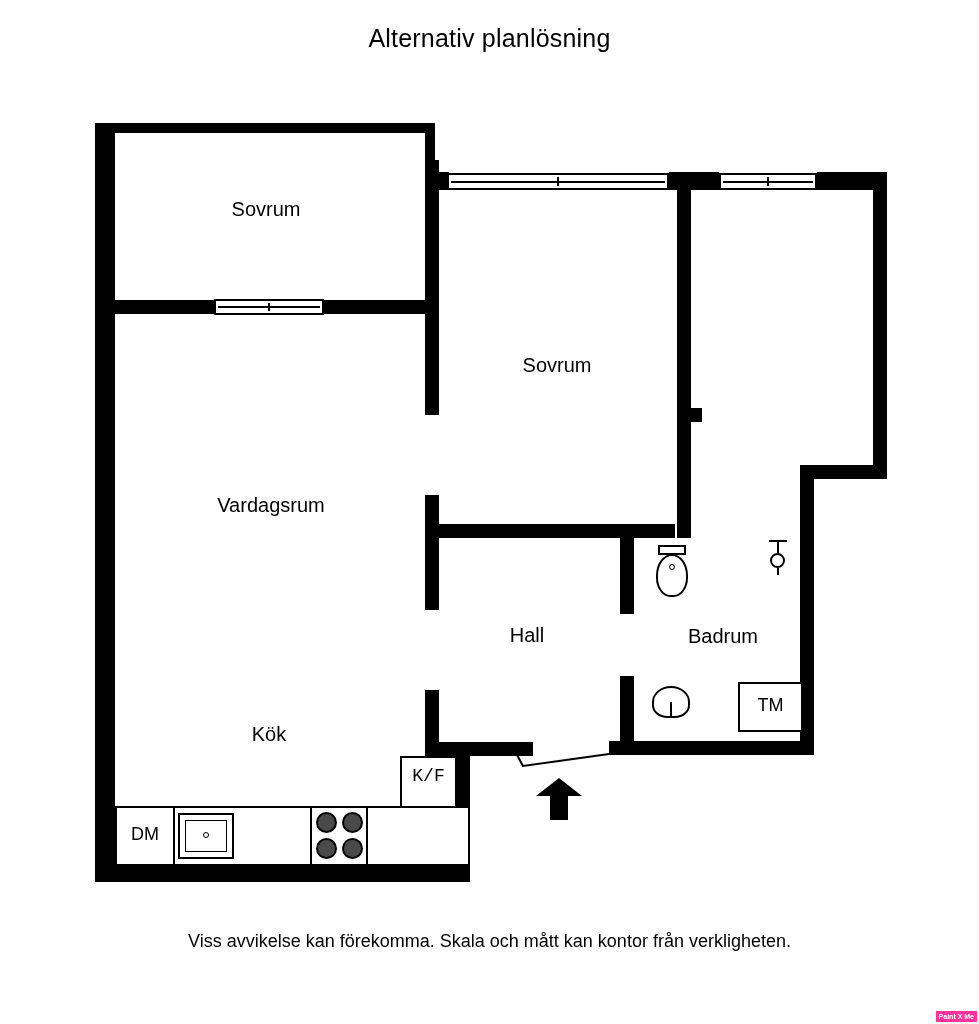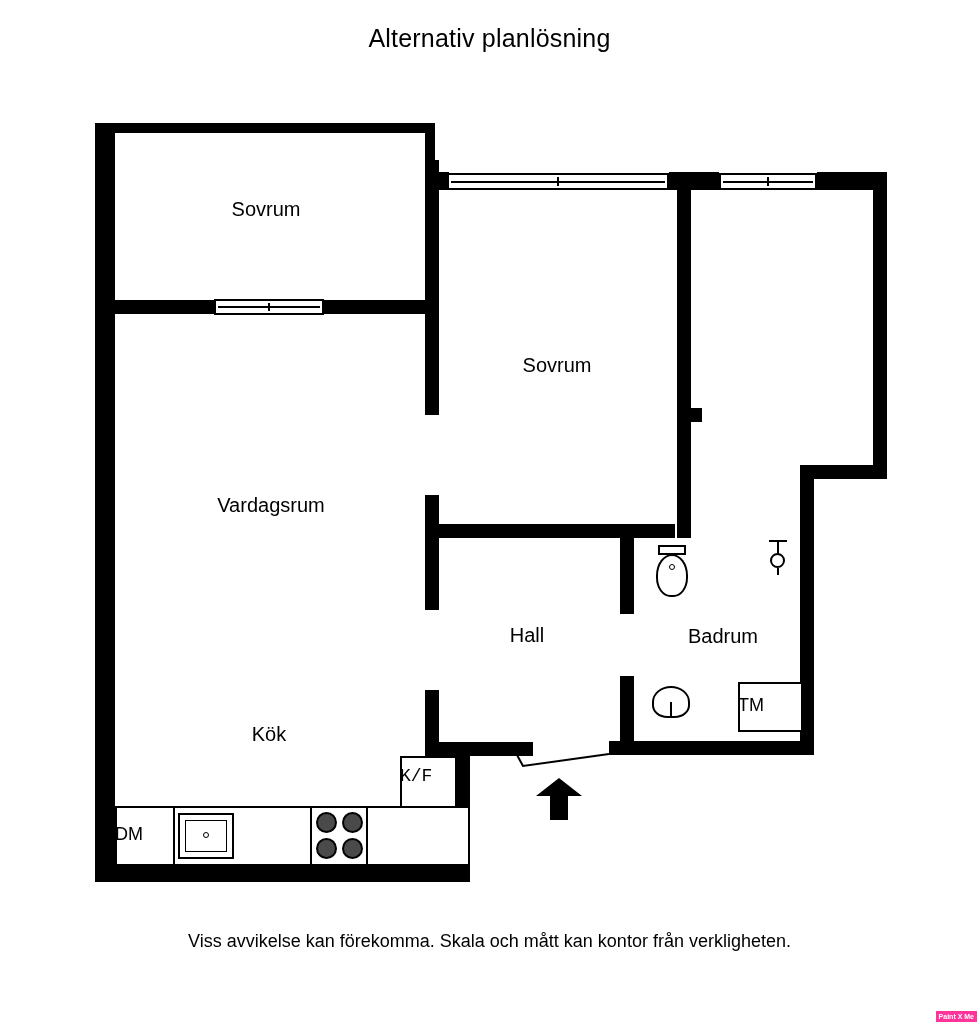--- a/index.html
+++ b/index.html
@@ -43,20 +43,21 @@
     position: absolute;
     font-size: 20px;
     line-height: 23px;
     text-align: center;
     white-space: pre-line;
   }
 
   .small-label {
     position: absolute;
     font-size: 18px;
+    text-align: center;
   }
 
   .window {
     position: absolute;
     background: #ffffff;
     border: 2px solid #000000;
     box-sizing: border-box;
   }
   .window::before {
     content: "";

